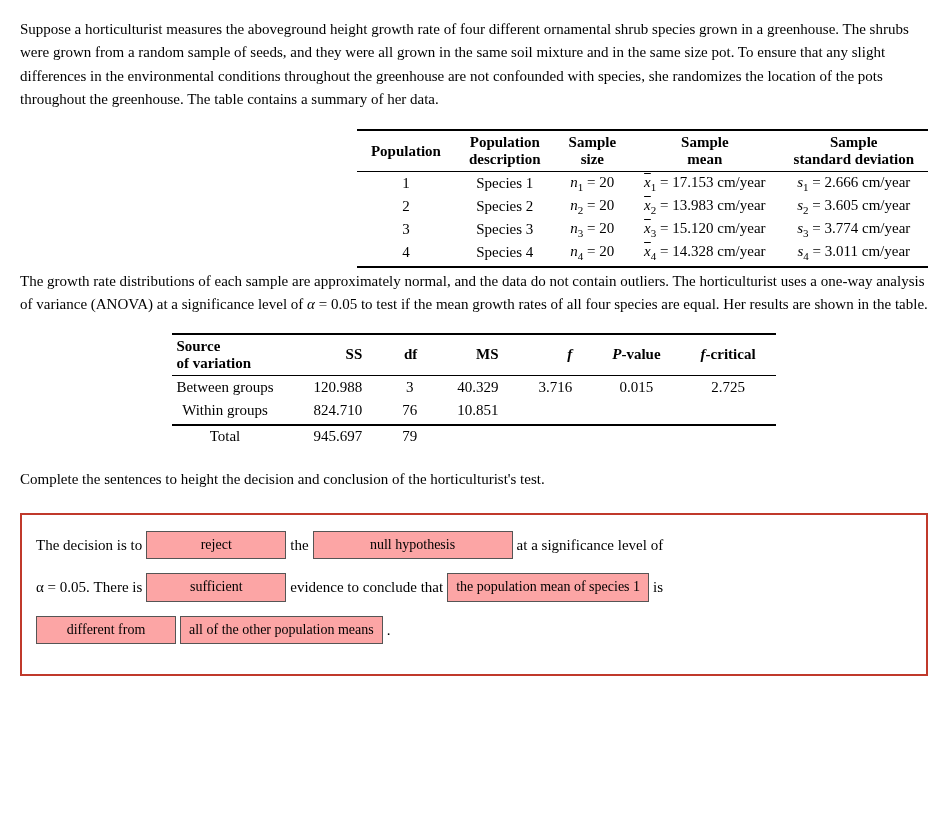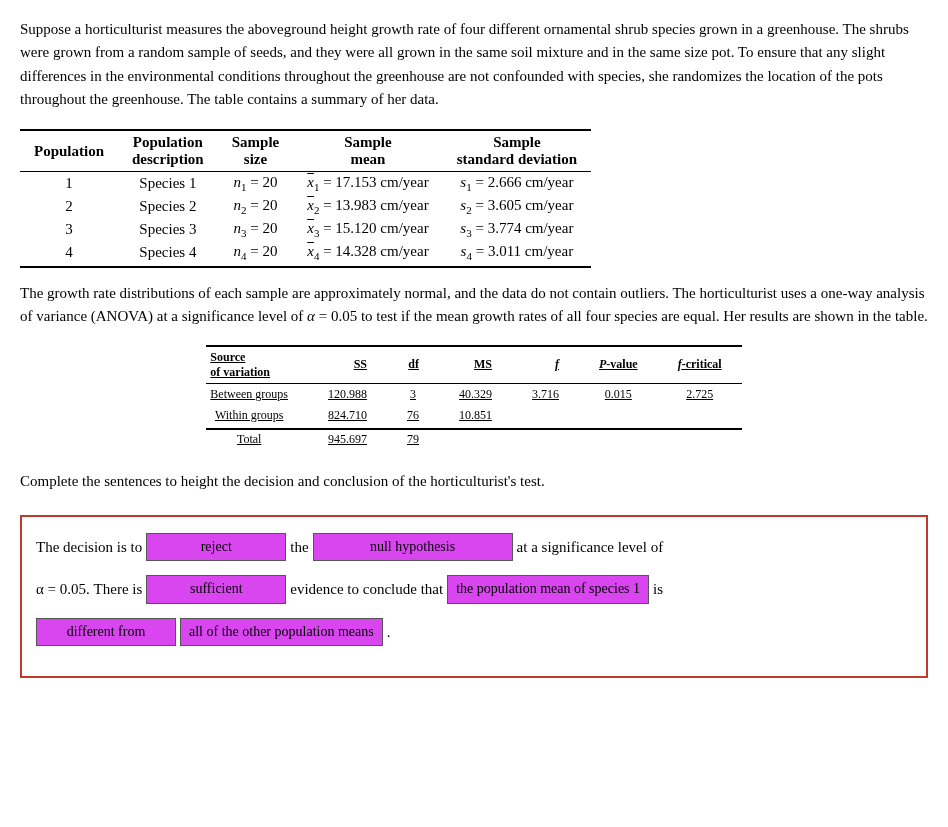--- a/index.html
+++ b/index.html
@@ -11,23 +11,23 @@
       padding: 18px 20px;
       width: 948px;
       min-height: 827px;
     }
     .intro-text {
       line-height: 1.55;
       margin-bottom: 18px;
     }
     
     .data-table-wrap {
-      margin: 0 auto 14px auto;
+      margin: 0 auto 2px auto;
       display: flex;
-      justify-content: flex-start;
+      justify-content: flex-end;
     }
     .data-table {
       border-collapse: collapse;
       font-size: 15px;
     }
     .data-table th {
       font-weight: bold;
       text-align: center;
       padding: 3px 14px;
       border-top: 2px solid #000;
@@ -51,22 +51,21 @@
     }
 
     
     .anova-table-wrap {
       display: flex;
       justify-content: center;
       margin-bottom: 20px;
     }
     .anova-table {
       border-collapse: collapse;
-      font-size: 12px;
-      text-decoration: underline;
+      font-size: 15px;
     }
     .anova-table .header-row th {
       font-weight: bold;
       text-align: right;
       padding: 3px 20px;
       border-top: 2px solid #000;
       border-bottom: 1px solid #000;
     }
     .anova-table .header-row th.source-col {
       text-align: left;
@@ -113,21 +112,21 @@
     }
     .fill-box {
       border: 1px solid #555;
       padding: 2px 8px;
       min-width: 80px;
       min-height: 26px;
       display: inline-flex;
       align-items: center;
       justify-content: center;
       font-size: 14px;
-      background: #d946ef;
+      background: #fca5a5;
     }
     .fill-box.wider {
       min-width: 140px;
     }
     .fill-box.widest {
       min-width: 200px;
     }
     .period {
       font-size: 15px;
     }

